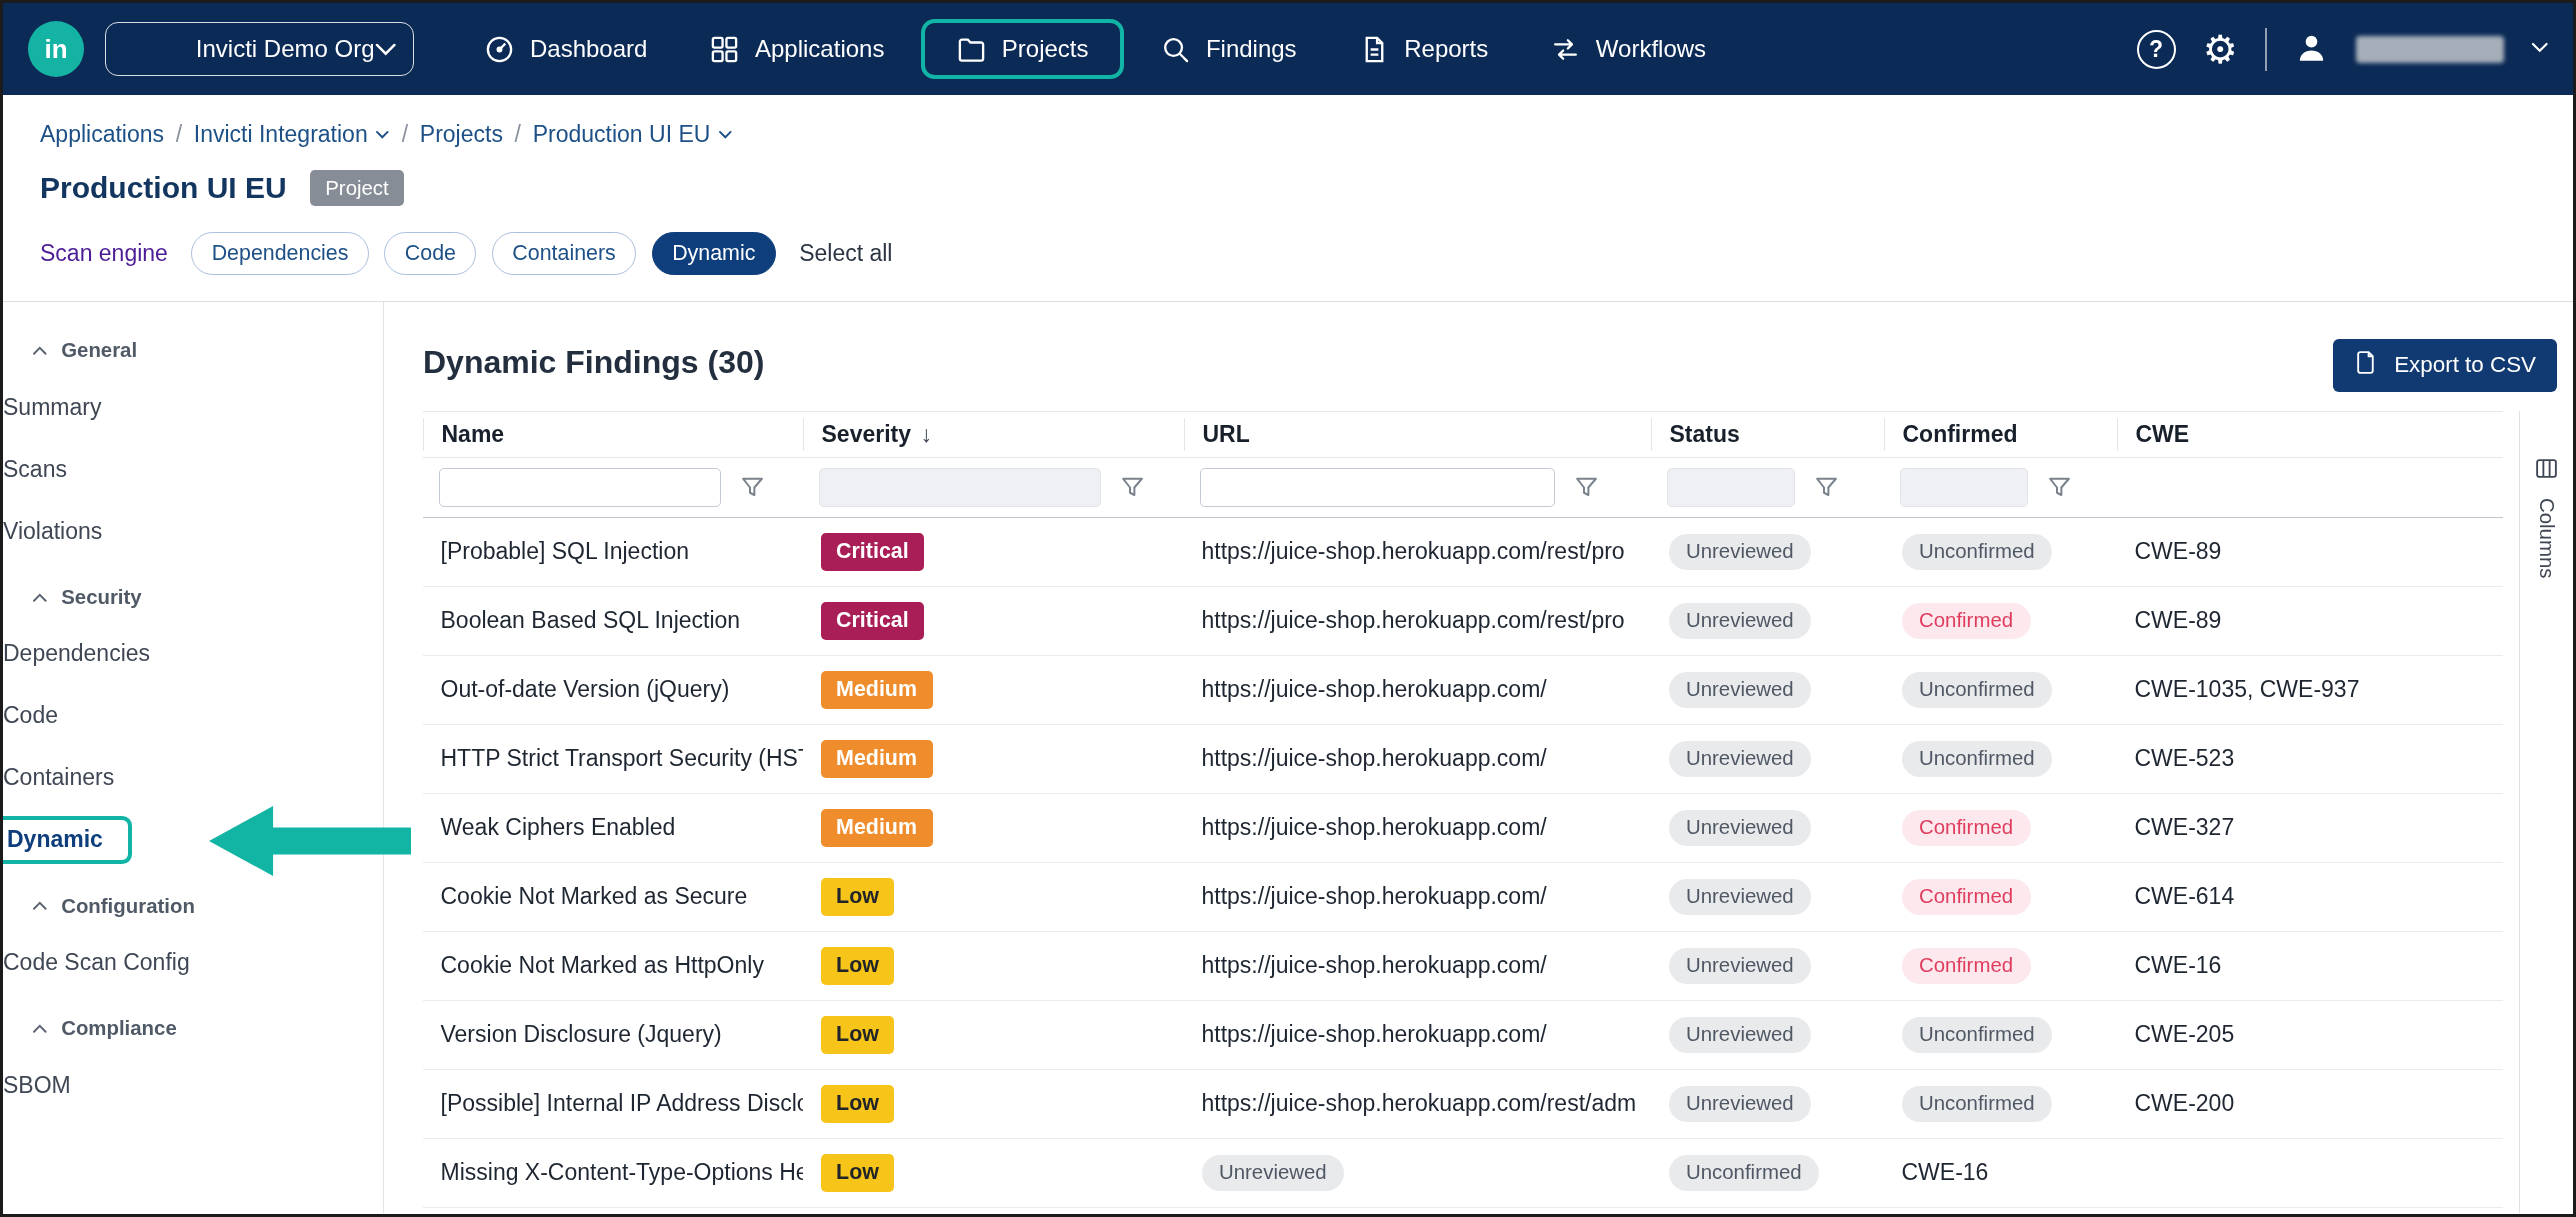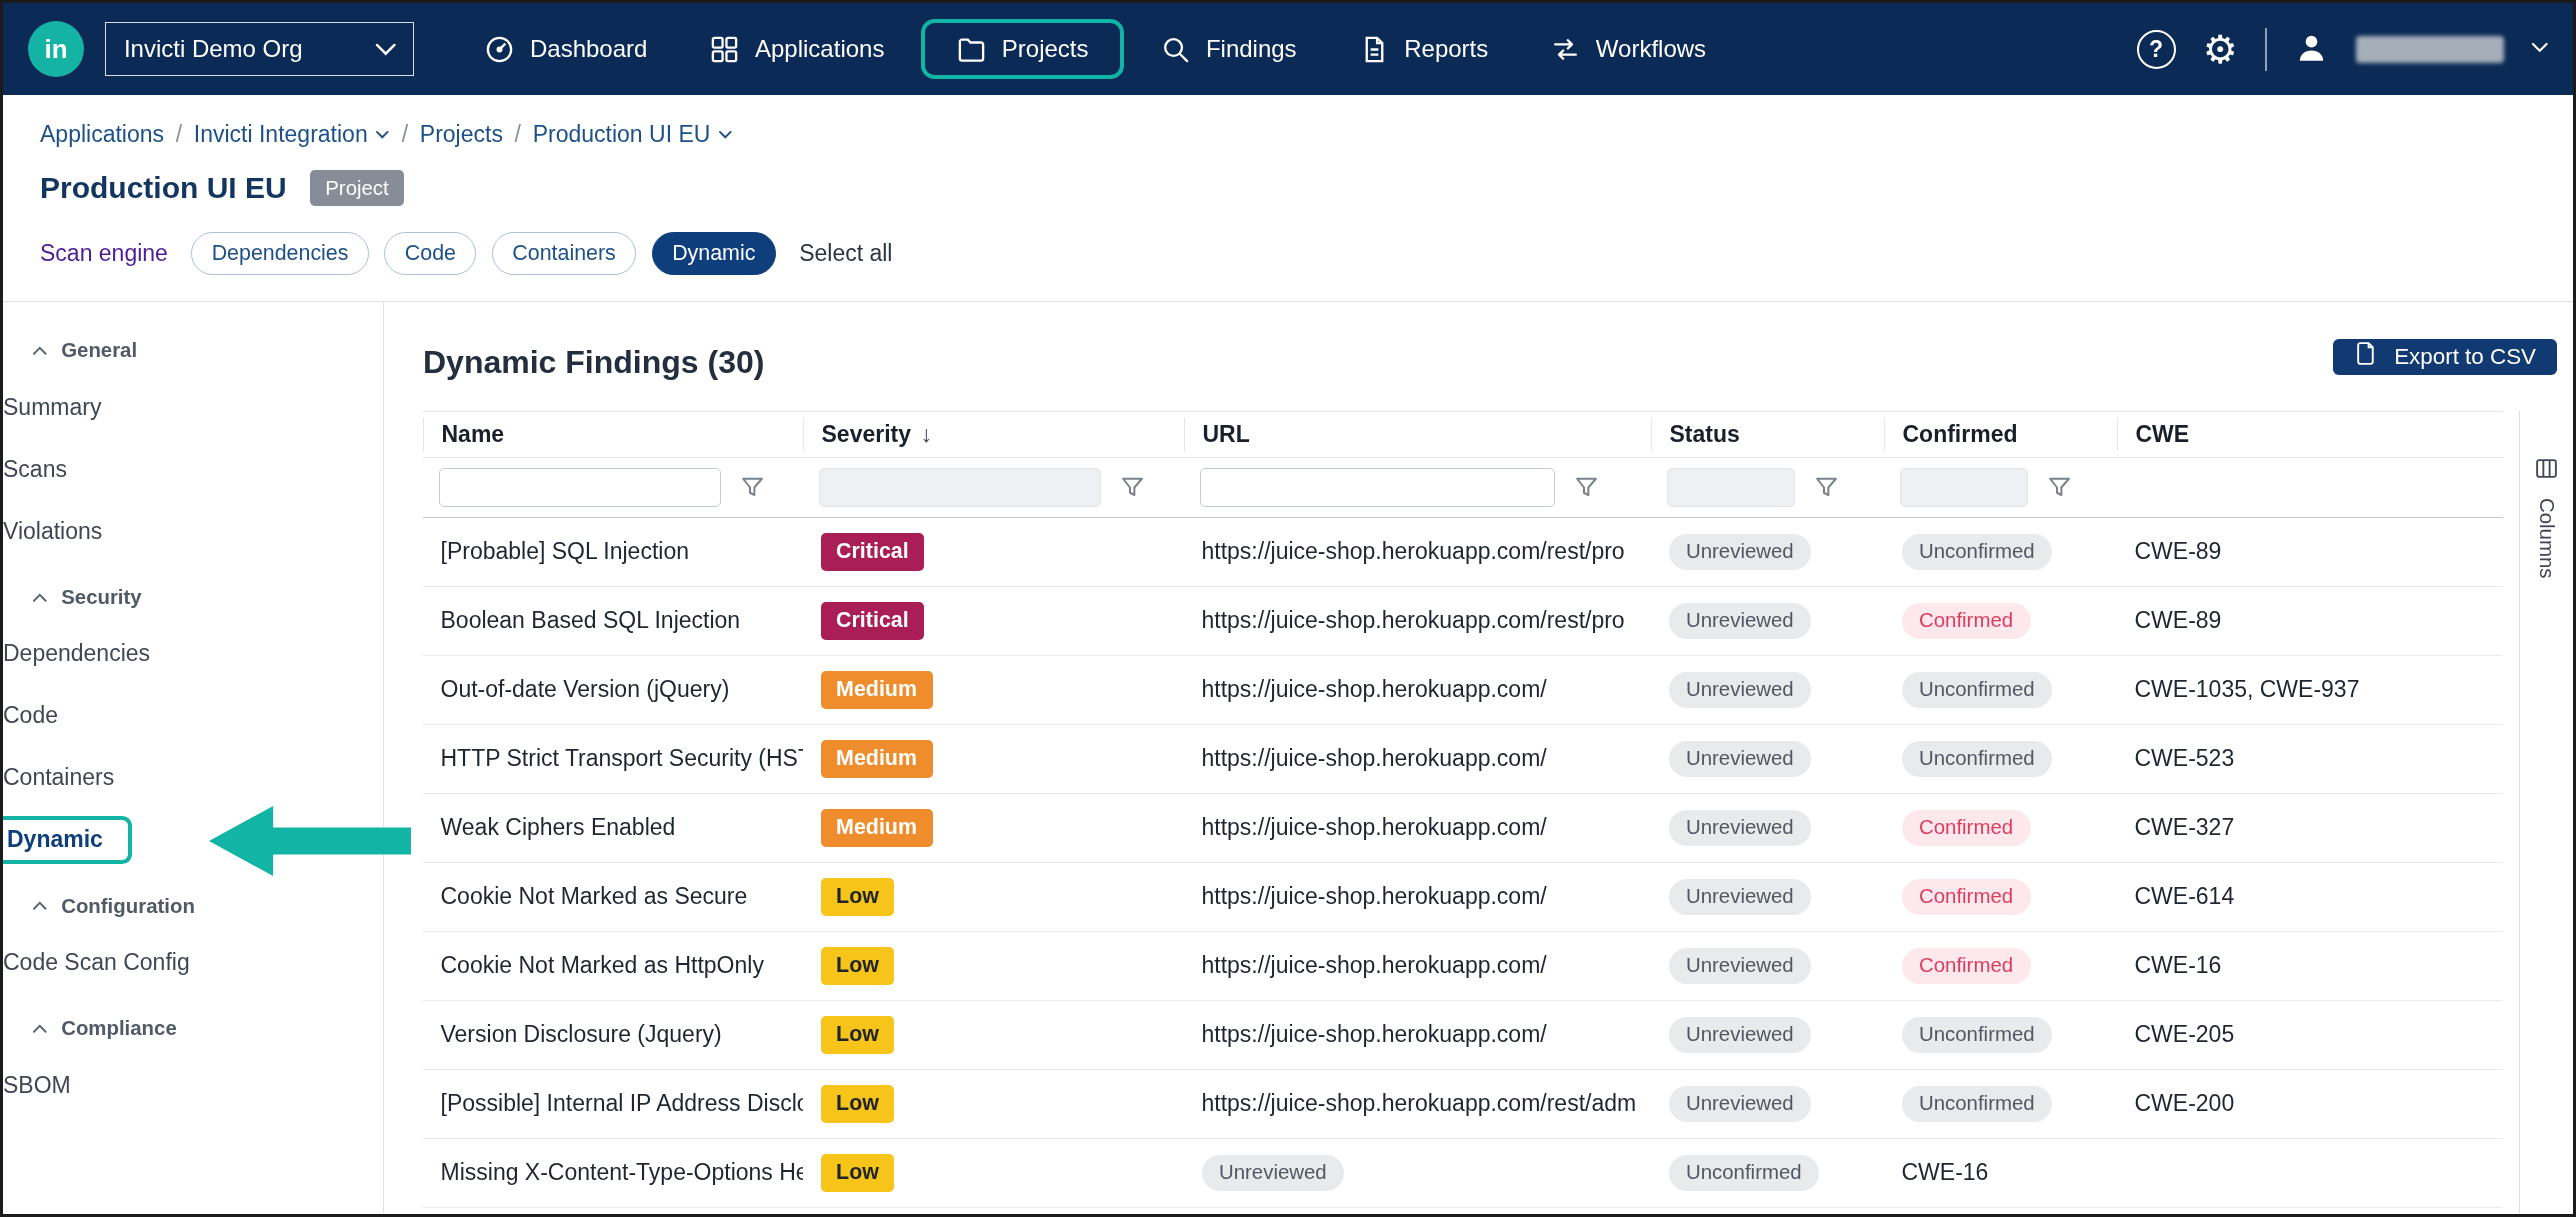--- a/index.html
+++ b/index.html
@@ -25,22 +25,22 @@
   .logo {
     width: 56px; height: 56px; border-radius: 50%;
     background: #14b3a4;
     display: flex; align-items: center; justify-content: center;
     font-weight: bold; font-size: 26px; color: #fff; flex: none;
   }
   .org-select {
     margin-left: 21.4px;
     width: 309px; height: 54px;
     border: 1.9px solid rgba(255,255,255,0.85);
-    border-radius: 0;
-    display: flex; align-items: center; justify-content: space-between;
+    border-radius: 13px;
+    display: flex; align-items: center; justify-content: flex-end;
     padding: 0 17.5px;
     font-size: 24px;
     cursor: pointer;
   }
   .nav { display: flex; align-items: center; margin-left: 39px; }
   .nav-item {
     display: flex; align-items: center; gap: 14.6px;
     font-size: 24px; padding: 0 31px; cursor: pointer; white-space: nowrap;
   }
   .nav-ring {
@@ -101,21 +101,21 @@
     border: 4.9px solid #12b5a5; border-radius: 9.7px;
     padding: 6.8px 25px; margin-left: -25px;
     color: #0f3e7c; font-weight: bold;
   }
   .annotation-arrow { position: absolute; left: 206px; top: 500px; z-index: 5; }
 
   .main { flex: 1; position: relative; padding-left: 39px; }
   .findings-heading { margin-top: 41px; font-size: 32px; font-weight: 600; color: #232f3e; line-height: 39px; }
   .export-btn {
     position: absolute; top: 37px; right: 15.6px;
-    background: #123a72; color: #fff; height: 36px; border-radius: 5.8px;
+    background: #123a72; color: #fff; height: 53px; border-radius: 5.8px;
     display: flex; align-items: center; gap: 15px; padding: 0 21.4px;
     font-size: 22.4px; cursor: pointer;
   }
 
   .table { margin-top: 29px; width: 2080px; }
   .tgrid { display: grid; grid-template-columns: 380px 381px 467px 233px 233px auto; }
   .thead {
     height: 47px; align-items: center;
     border-top: 1px solid #e4e7ec; border-bottom: 1px solid #e4e7ec;
     font-weight: bold; font-size: 23px; color: #18202b;

